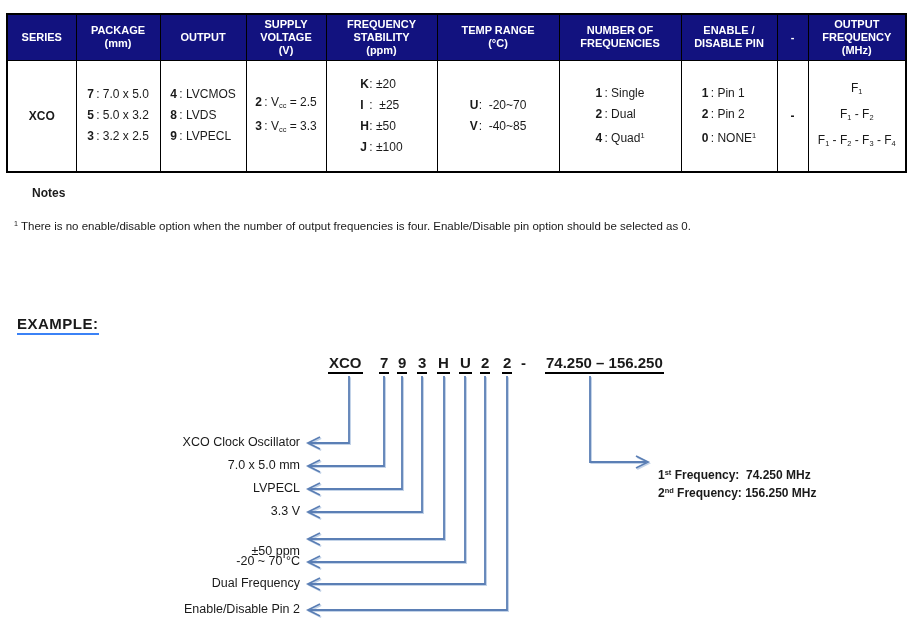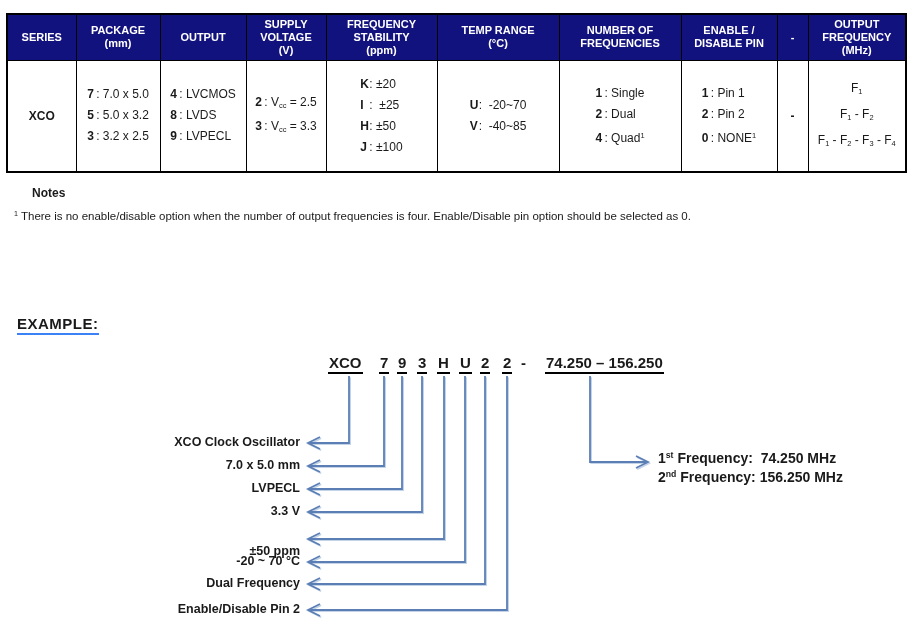--- a/index.html
+++ b/index.html
@@ -43,21 +43,21 @@
   td.centered .cell-lines { text-align:center; }
   .series-cell { font-weight:bold; font-size:13px; }
   .dash-cell { font-weight:bold; }
   .freq-cell .ln { font-weight:normal; line-height:23px; }
   sub { font-size:0.62em; vertical-align:-0.25em; }
   sup { font-size:0.62em; vertical-align:0.55em; }
 
   
   .notes { position:absolute; left:14px; top:186px; width:880px; }
   .notes-title { font-size:12px; font-weight:bold; line-height:15px;padding-left:18px; }
-  .notes-line { font-size:11.5px; line-height:15px; margin-top:6px; }
+  .notes-line { font-size:11.5px; line-height:15px; margin-top:16px; }
 
   
   .example-heading {
     position:absolute; left:17px; top:315px;
     font-size:15px; font-weight:bold;
     border-bottom:2px solid #3b82f6;
     padding-bottom:1px;
     letter-spacing:0.5px;
   }
   .diagram { position:absolute; left:0; top:340px; width:913px; height:304px; }
@@ -70,27 +70,27 @@
     padding:0 1px 1px 1px;
     white-space:nowrap;
   }
   .pn-sep {
     position:absolute; top:14px;
     font-size:15px; font-weight:bold;
   }
 
   .callout {
     position:absolute; right:613px;
-    font-size:12.5px; font-weight:bold;
+    font-size:12.5px; font-weight:normal;
     white-space:nowrap; text-align:right;
     line-height:15px;
   }
   .freq-note {
-    position:absolute; left:658px; top:107px;
-    font-size:14px; font-weight:bold; line-height:16px;
+    position:absolute; left:658px; top:125px;
+    font-size:12px; font-weight:bold; line-height:16px;
     white-space:nowrap;
   }
 </style>
 </head>
 <body>
 
 <table class="pn-table">
   <colgroup>
     <col style="width:69px">
       <col style="width:84px">

